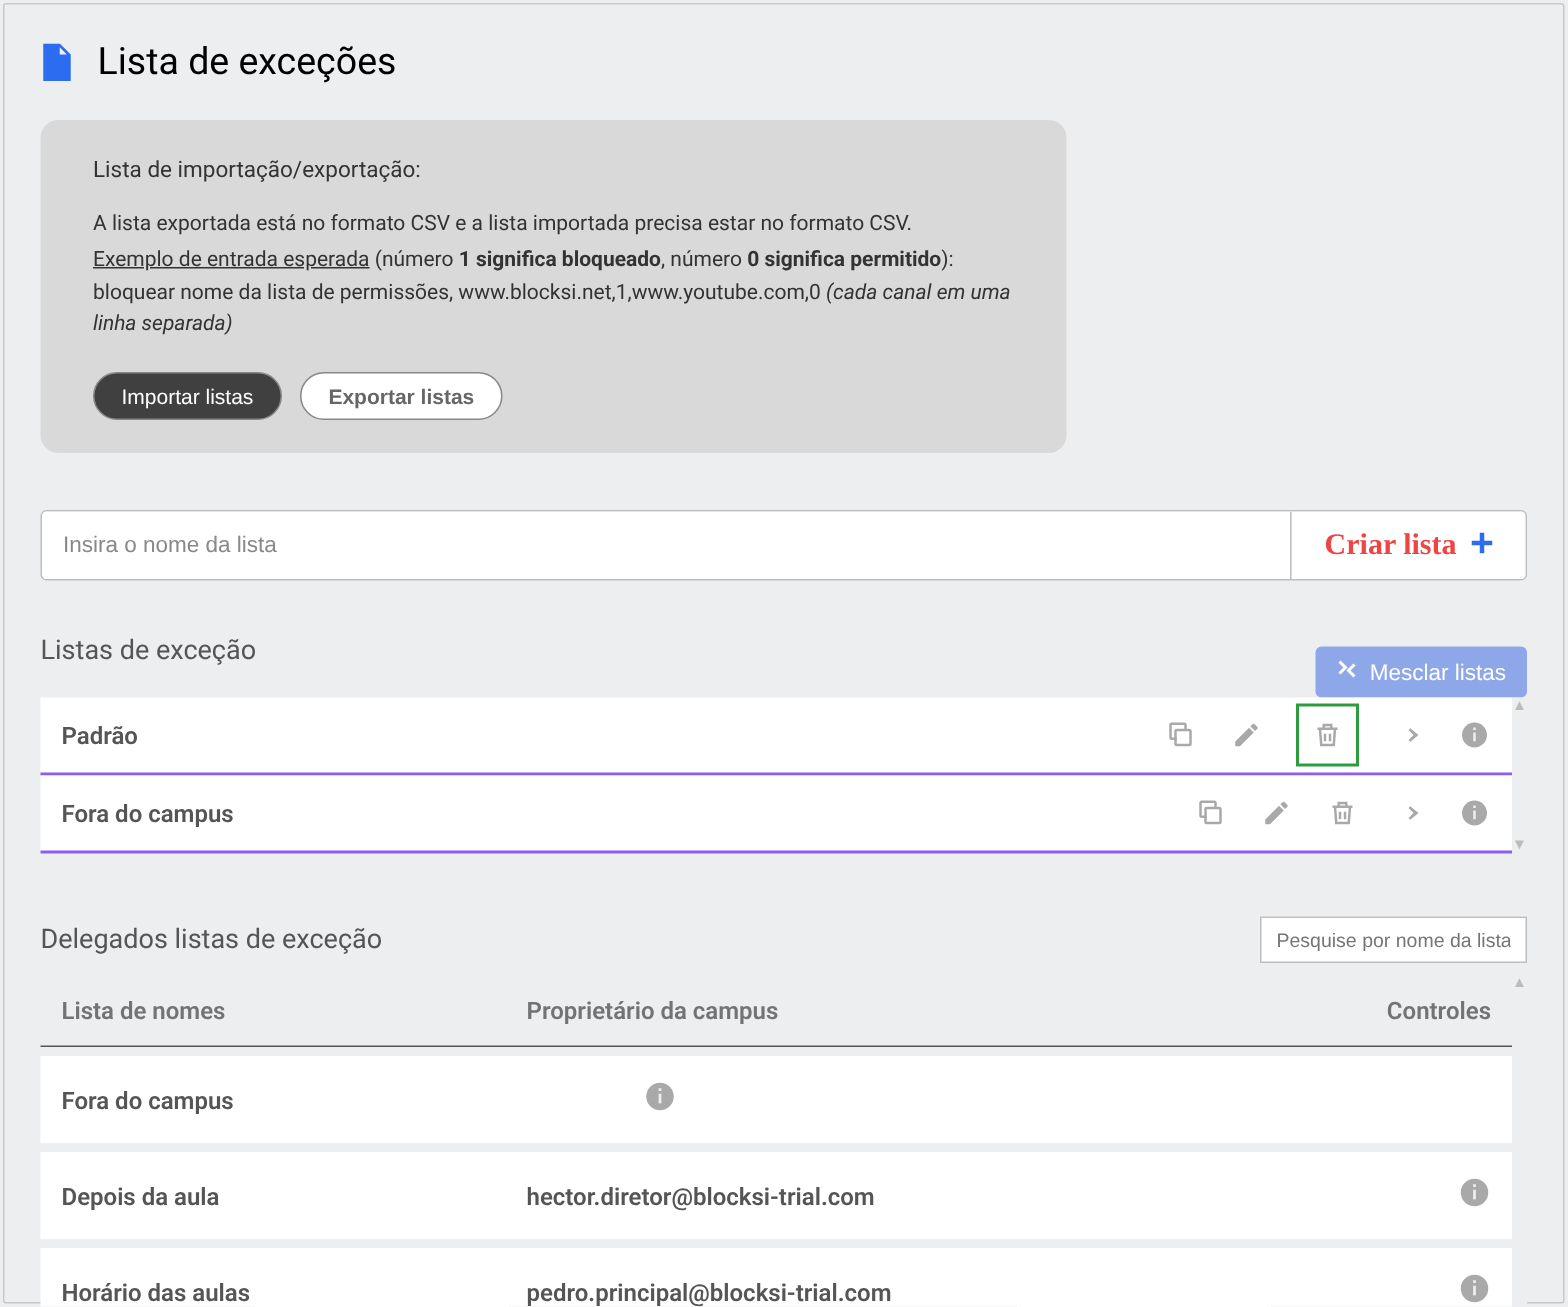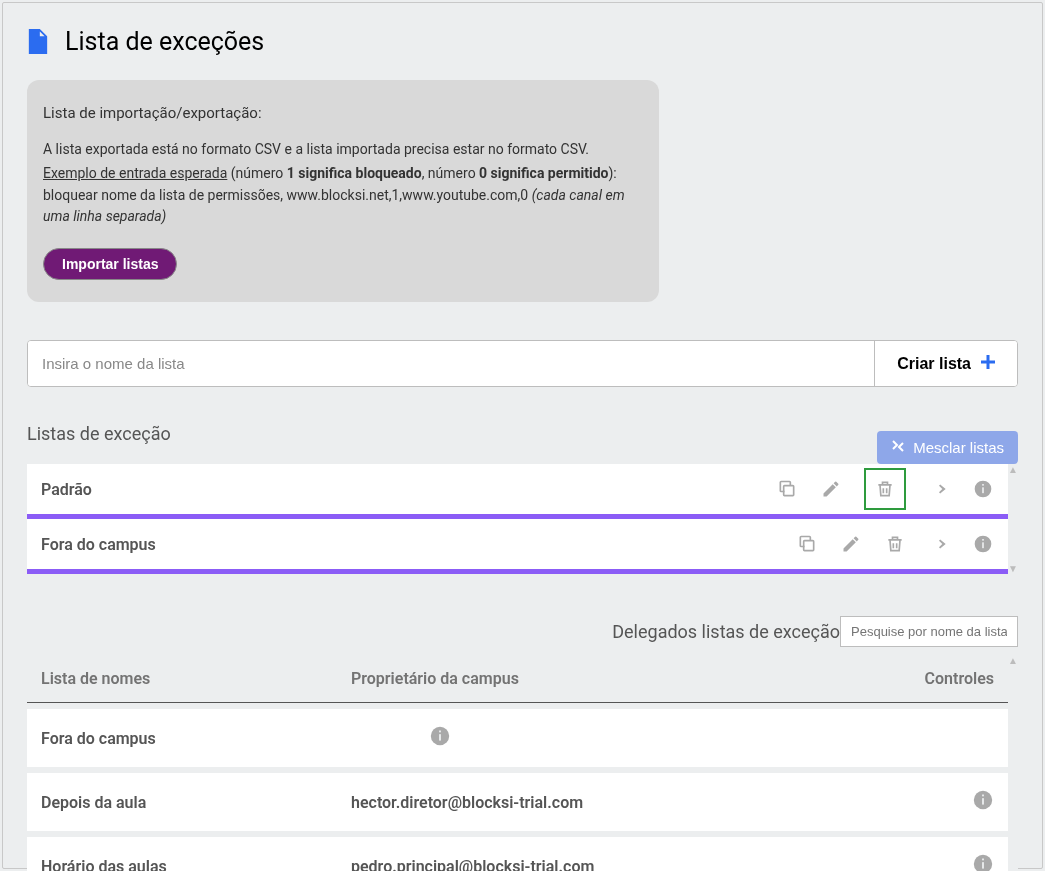--- a/index.html
+++ b/index.html
@@ -27,46 +27,46 @@
 }
 .page-header .doc-icon { width: 22px; height: 26px; }
 .page-title {
   color: #000000;
   font-size: 25px;
   font-weight: 400;
 }
 .info-box {
   background: #d9d9d9;
   border-radius: 12px;
-  padding: 22px 16px;
-  width: 632px;
+  padding: 22px 35px;
+  width: 684px;
   color: #333;
   font-size: 14px;
   line-height: 1.55;
   margin-bottom: 38px;
 }
 .info-box .heading { font-size: 15px; margin-bottom: 14px; font-weight: 400; }
 .info-box .u { text-decoration: underline; }
 .info-box .em { font-style: italic; }
 .info-box .row2 { margin-top: 2px; }
 .info-box .buttons { margin-top: 20px; display: flex; gap: 12px; }
 .btn-pill {
   border-radius: 20px;
   padding: 7px 18px;
   font-size: 14px;
   cursor: pointer;
   border: 1px solid #888;
   background: #fff;
   color: #555;
 }
 .btn-pill.primary {
-  background: #701a75;
+  background: #404040;
   color: #fff;
   border-color: #888;
-  font-weight: 700;
+  font-weight: 400;
 }
 .btn-pill.outline { font-weight: 600; color: #666; }
 .create-row {
   display: flex;
   border: 1px solid #bdbdbd;
   border-radius: 4px;
   overflow: hidden;
   margin-bottom: 36px;
   background: #fff;
 }
@@ -76,28 +76,29 @@
   padding: 14px 14px;
   font-size: 15px;
   outline: none;
   color: #333;
 }
 .create-row input::placeholder { color: #888; }
 .create-btn {
   border: none;
   border-left: 1px solid #bdbdbd;
   background: #fff;
-  color: #000000;
+  color: #ef4444;
   font-weight: 700;
-  font-size: 16px;
+  font-size: 20px;
   padding: 0 22px;
   cursor: pointer;
   display: flex;
   align-items: center;
   gap: 10px;
+  font-family: Liberation Serif, serif;
 }
 .section-header {
   display: flex;
   justify-content: space-between;
   align-items: flex-start;
   margin-bottom: 8px;
 }
 .section-title {
   font-size: 18px;
   color: #555;
@@ -116,21 +117,21 @@
   gap: 8px;
   position: relative;
   top: 8px;
 }
 .list-container {
   position: relative;
   border-right: 10px solid #eceeef;
 }
 .list-row {
   background: #fff;
-  border-bottom: 5px solid #8b5cf6;
+  border-bottom: 2px solid #8b5cf6;
   display: flex;
   align-items: center;
   padding: 14px 14px 14px 14px;
   font-size: 16px;
   color: #555;
 }
 .list-row:first-child { margin-top: 0; }
 .list-row .name { flex: 1; font-weight: 600; color: #555; }
 .action-icons { display: flex; align-items: center; gap: 22px; }
 .action-icons .ic {
@@ -151,25 +152,24 @@
   width: 10px;
   text-align: center;
   color: #bcbcbc;
   font-size: 10px;
   user-select: none;
 }
 .scroll-arrow.up { top: 0; }
 .scroll-arrow.down { bottom: 0; }
 .delegates-header {
   display: flex;
-  justify-content: flex-end;
+  justify-content: space-between;
   align-items: center;
   margin-top: 42px;
   margin-bottom: 8px;
-  margin-left: 44px;
 }
 .search-box {
   border: 1px solid #bdbdbd;
   background: #fff;
   padding: 7px 10px;
   font-size: 13px;
   width: 178px;
   color: #666;
   outline: none;
 }
@@ -218,20 +218,21 @@
     <div class="heading">Lista de importação/exportação:</div>
     <div>A lista exportada está no formato CSV e a lista importada precisa estar no formato CSV.</div>
     <div class="row2">
       <span class="u">Exemplo de entrada esperada</span><span> (número </span><b>1 significa bloqueado</b><span>, número </span><b>0 significa permitido</b><span>):</span>
     </div>
     <div>
       <span>bloquear nome da lista de permissões, www.blocksi.net,1,www.youtube.com,0   </span><span class="em">(cada canal em uma linha separada)</span>
     </div>
     <div class="buttons">
       <button class="btn-pill primary">Importar listas</button>
+      <button class="btn-pill outline">Exportar listas</button>
     </div>
   </div>
 
   <div class="create-row">
     <input type="text" placeholder="Insira o nome da lista" style="">
     <button class="create-btn">
       <span>Criar lista</span>
       <span><svg width="14" height="14" viewBox="0 0 14 14" fill="#2b6cf0">
             <rect x="5.5" y="0" width="3" height="14"></rect>
             <rect x="0" y="5.5" width="14" height="3"></rect>

